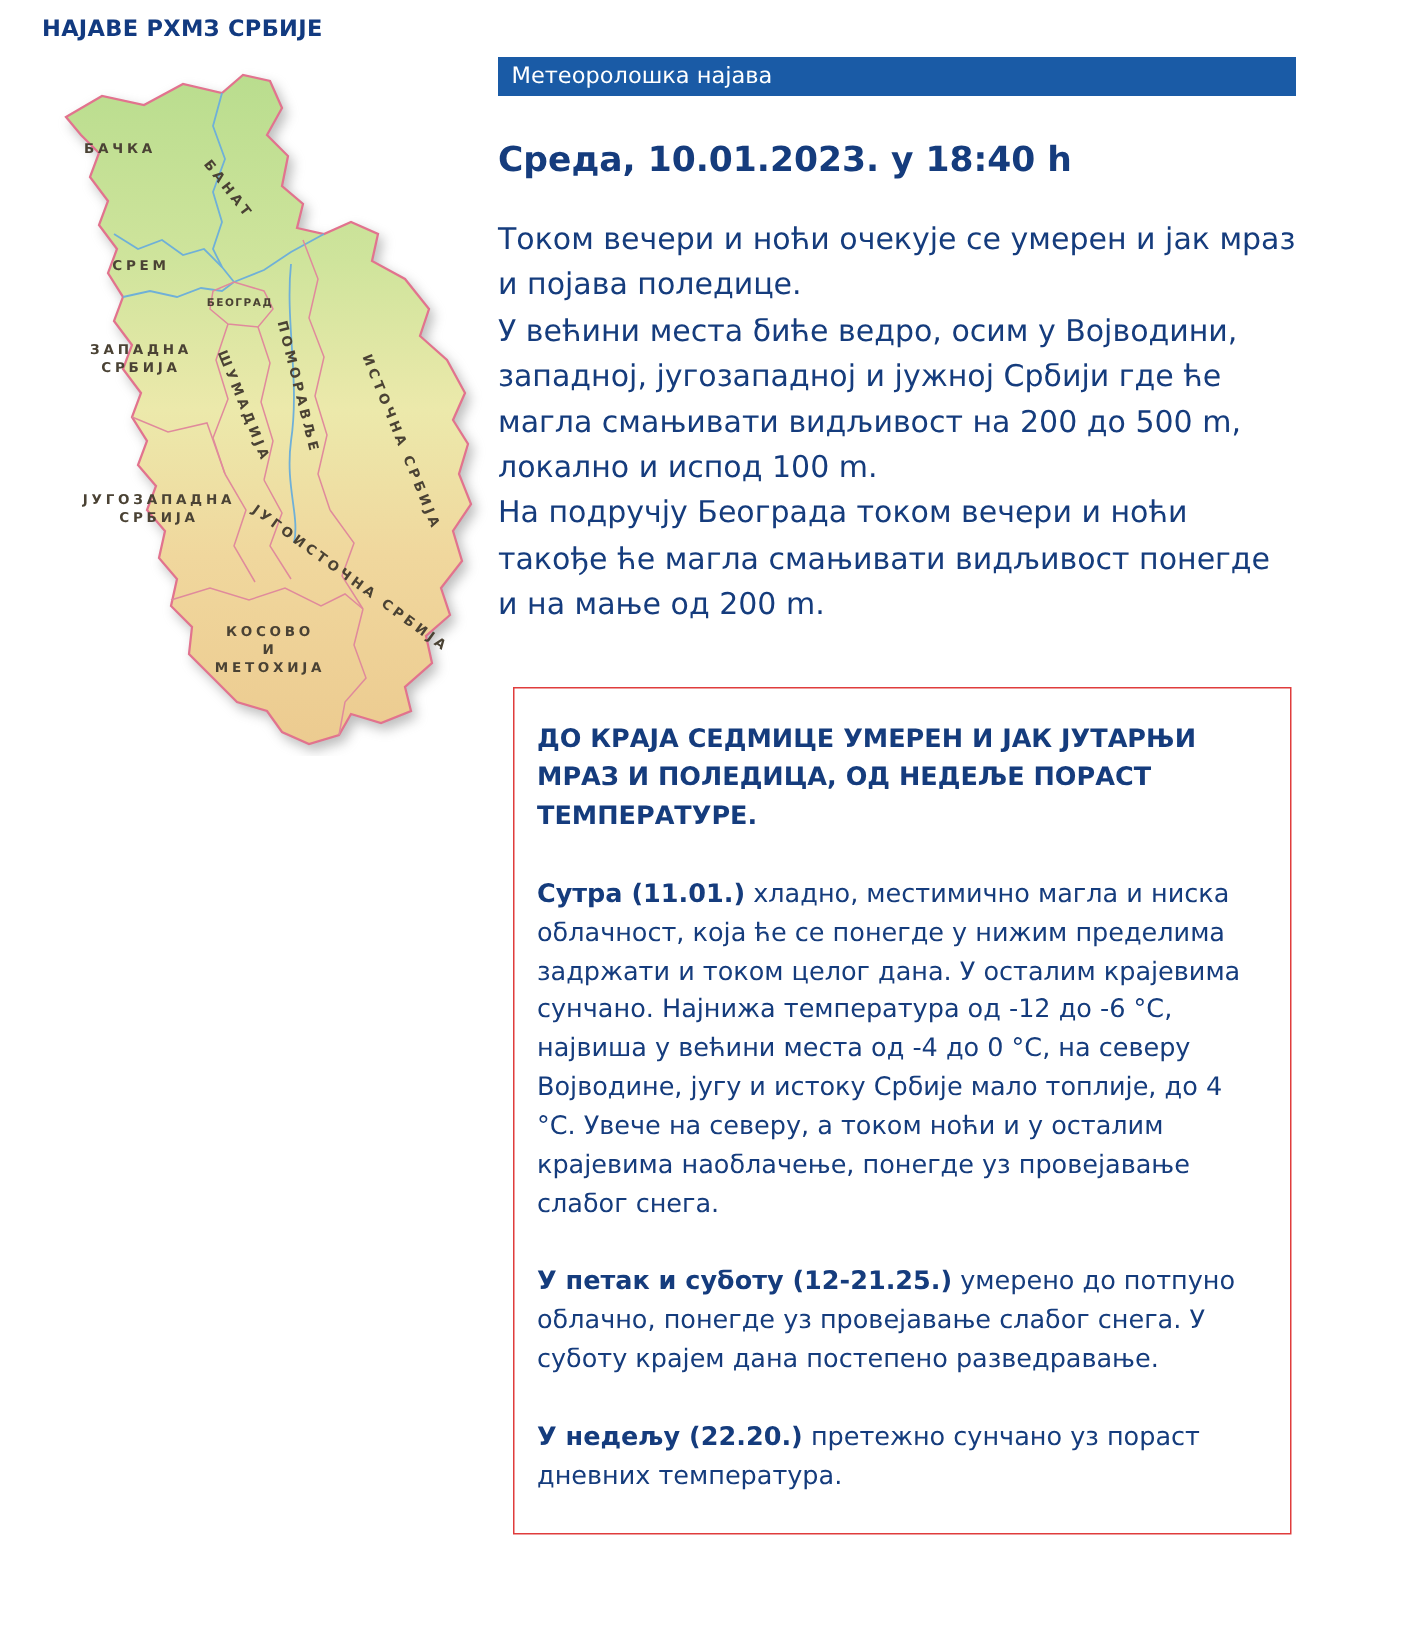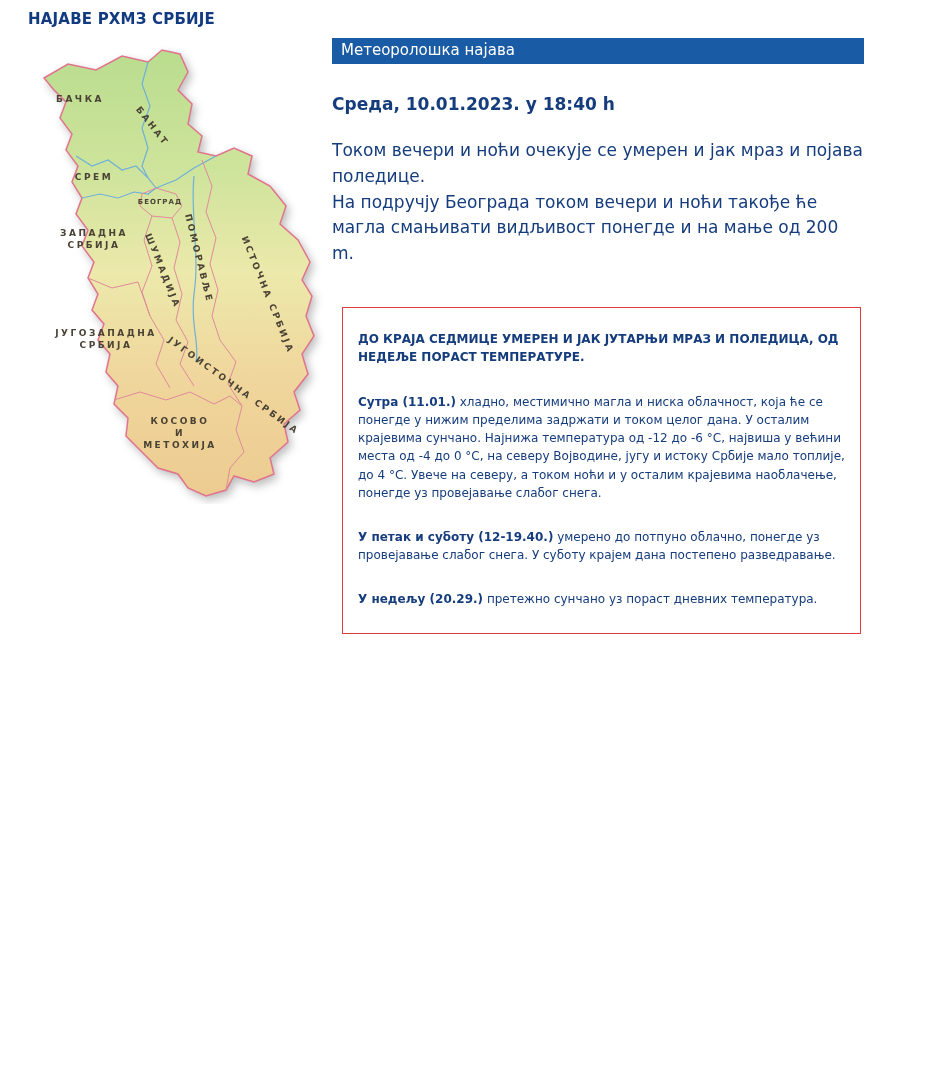--- a/index.html
+++ b/index.html
@@ -4,24 +4,24 @@
 <style>
   html,body{margin:0;padding:0;background:#ffffff;}
   body{width:940px;font-family:"DejaVu Sans","Liberation Sans",sans-serif;}
   .page{width:864px;min-height:1083px;box-sizing:border-box;}
   .page-title{color:#123a80;font-size:15px;font-weight:bold;letter-spacing:.2px;
               padding:10px 0 0 28px;margin:0;}
   .content{display:flex;align-items:flex-start;}
   .map-col{flex:0 0 332px;width:332px;box-sizing:border-box;padding:16px 0 0 30px;text-decoration:underline;}
   .text-col{flex:1;box-sizing:border-box;padding:10px 0 0 0;color:#153c7d;}
   .header-bar{background:#1a5ba6;color:#ffffff;font-size:15px;padding:3px 9px 5px;}
-  .date-heading{font-size:17px;font-weight:bold;margin:30px 0 24px;}
-  .intro{font-size:17px;line-height:1.52;}
+  .date-heading{font-size:23px;font-weight:bold;margin:30px 0 24px;}
+  .intro{font-size:20px;line-height:1.52;}
   .warning-box{border:1px solid #e03c3c;margin:40px 3px 4px 10px;padding:22px 15px 24px;
-               font-size:12px;line-height:1.52;}
+               font-size:17px;line-height:1.52;}
   .warning-title{font-weight:bold;margin:0 0 26px;}
   .warning-box p{margin:0 0 26px;}
   .warning-box p:last-child{margin-bottom:0;}
   .warning-box b{font-weight:bold;}
   
   .country{filter:drop-shadow(3px 4px 4px rgba(110,110,110,.45));}
   .map-label{font-family:"DejaVu Sans",sans-serif;font-size:9px;font-weight:bold;
              fill:#4a4234;letter-spacing:2.5px;text-anchor:middle;}
   .map-label-sm{font-size:7px;letter-spacing:1px;}
   .border-line{stroke:#e08a9c;stroke-width:1;fill:none;}
@@ -101,30 +101,31 @@
     </div>
 
     <div class="text-col">
 
       <div class="header-bar">Метеоролошка најава</div>
 
       <div class="date-heading">Среда, 10.01.2023. у 18:40 h</div>
 
       <div class="intro">
         <div>Током вечери и ноћи очекује се умерен и јак мраз и појава поледице.</div>
+        <div>У већини места биће ведро, осим у Војводини, западној, југозападној и јужној Србији где ће магла смањивати видљивост на 200 до 500 m, локално и испод 100 m.</div>
         <div>На подручју Београда током вечери и ноћи такође ће магла смањивати видљивост понегде и на мање од 200 m.</div>
       </div>
 
       <div class="warning-box">
         <div class="warning-title">ДО КРАЈА СЕДМИЦЕ УМЕРЕН И ЈАК ЈУТАРЊИ МРАЗ И ПОЛЕДИЦА, ОД НЕДЕЉЕ ПОРАСТ ТЕМПЕРАТУРЕ.</div>
 
 
         <p><b>Сутра (11.01.)</b><span> хладно, местимично магла и ниска облачност, која ће се понегде у нижим пределима задржати и током целог дана. У осталим крајевима сунчано. Најнижа температура од -12 до -6 °C, највиша у већини места од -4 до 0 °C, на северу Војводине, југу и истоку Србије мало топлије, до 4 °C. Увече на северу, а током ноћи и у осталим крајевима наоблачење, понегде уз провејавање слабог снега.</span></p>
 
-        <p><b>У петак и суботу (12-19.40.)</b><span> умерено до потпуно облачно, понегде уз провејавање слабог снега. У суботу крајем дана постепено разведравање.</span></p>
+        <p><b>У петак и суботу (12-21.25.)</b><span> умерено до потпуно облачно, понегде уз провејавање слабог снега. У суботу крајем дана постепено разведравање.</span></p>
 
-        <p><b>У недељу (20.29.)</b><span> претежно сунчано уз пораст дневних температура.</span></p>
+        <p><b>У недељу (22.20.)</b><span> претежно сунчано уз пораст дневних температура.</span></p>
 
       </div>
 
     </div>
   </div>
 </div>
 
 </body></html>

